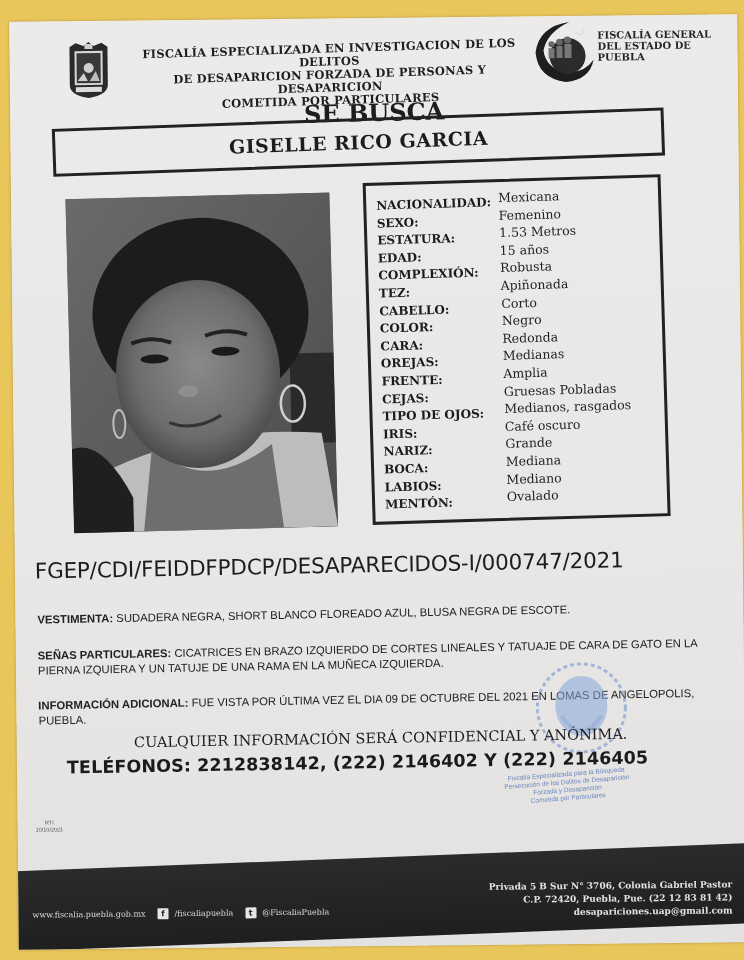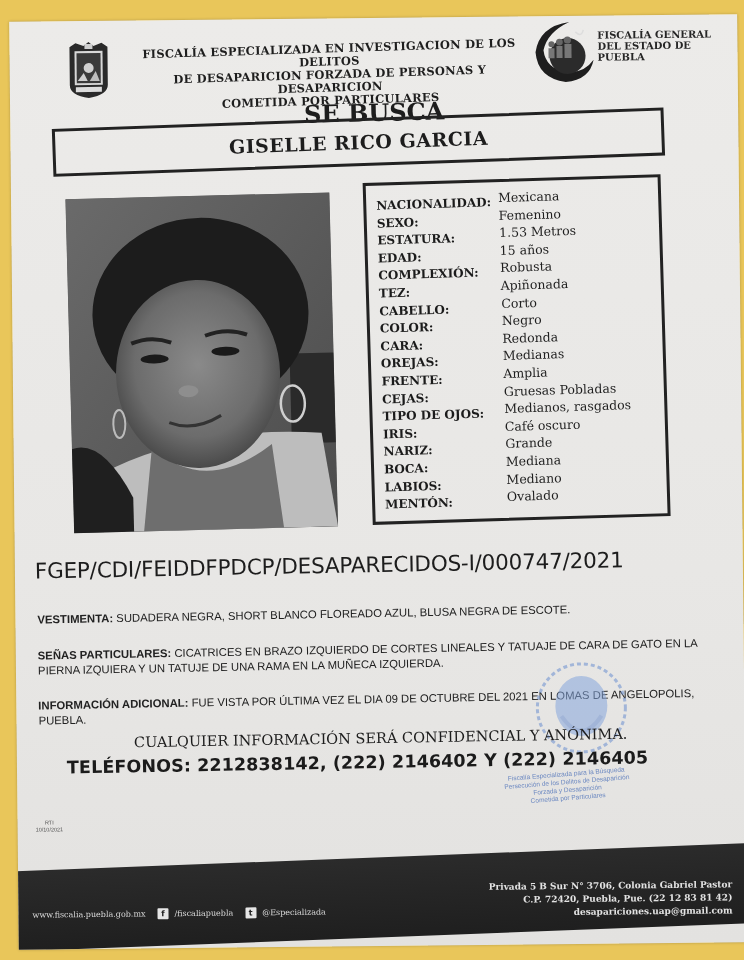--- a/index.html
+++ b/index.html
@@ -336,20 +336,20 @@
     <div>RTI</div>
     <div>10/10/2021</div>
   </div>
 
   <div class="footer"></div>
   <div class="footer-left">
     <span>www.fiscalia.puebla.gob.mx</span>
     <span class="social-icon">f</span>
     <span>/fiscaliapuebla</span>
     <span class="social-icon">t</span>
-    <span>@Especializada</span>
+    <span>@FiscaliaPuebla</span>
   </div>
   <div class="footer-right">
     <div>Privada 5 B Sur N° 3706, Colonia Gabriel Pastor</div>
     <div>C.P. 72420, Puebla, Pue.  (22 12 83 81 42)</div>
     <div>desapariciones.uap@gmail.com</div>
   </div>
 </div>
 
 </body></html>

